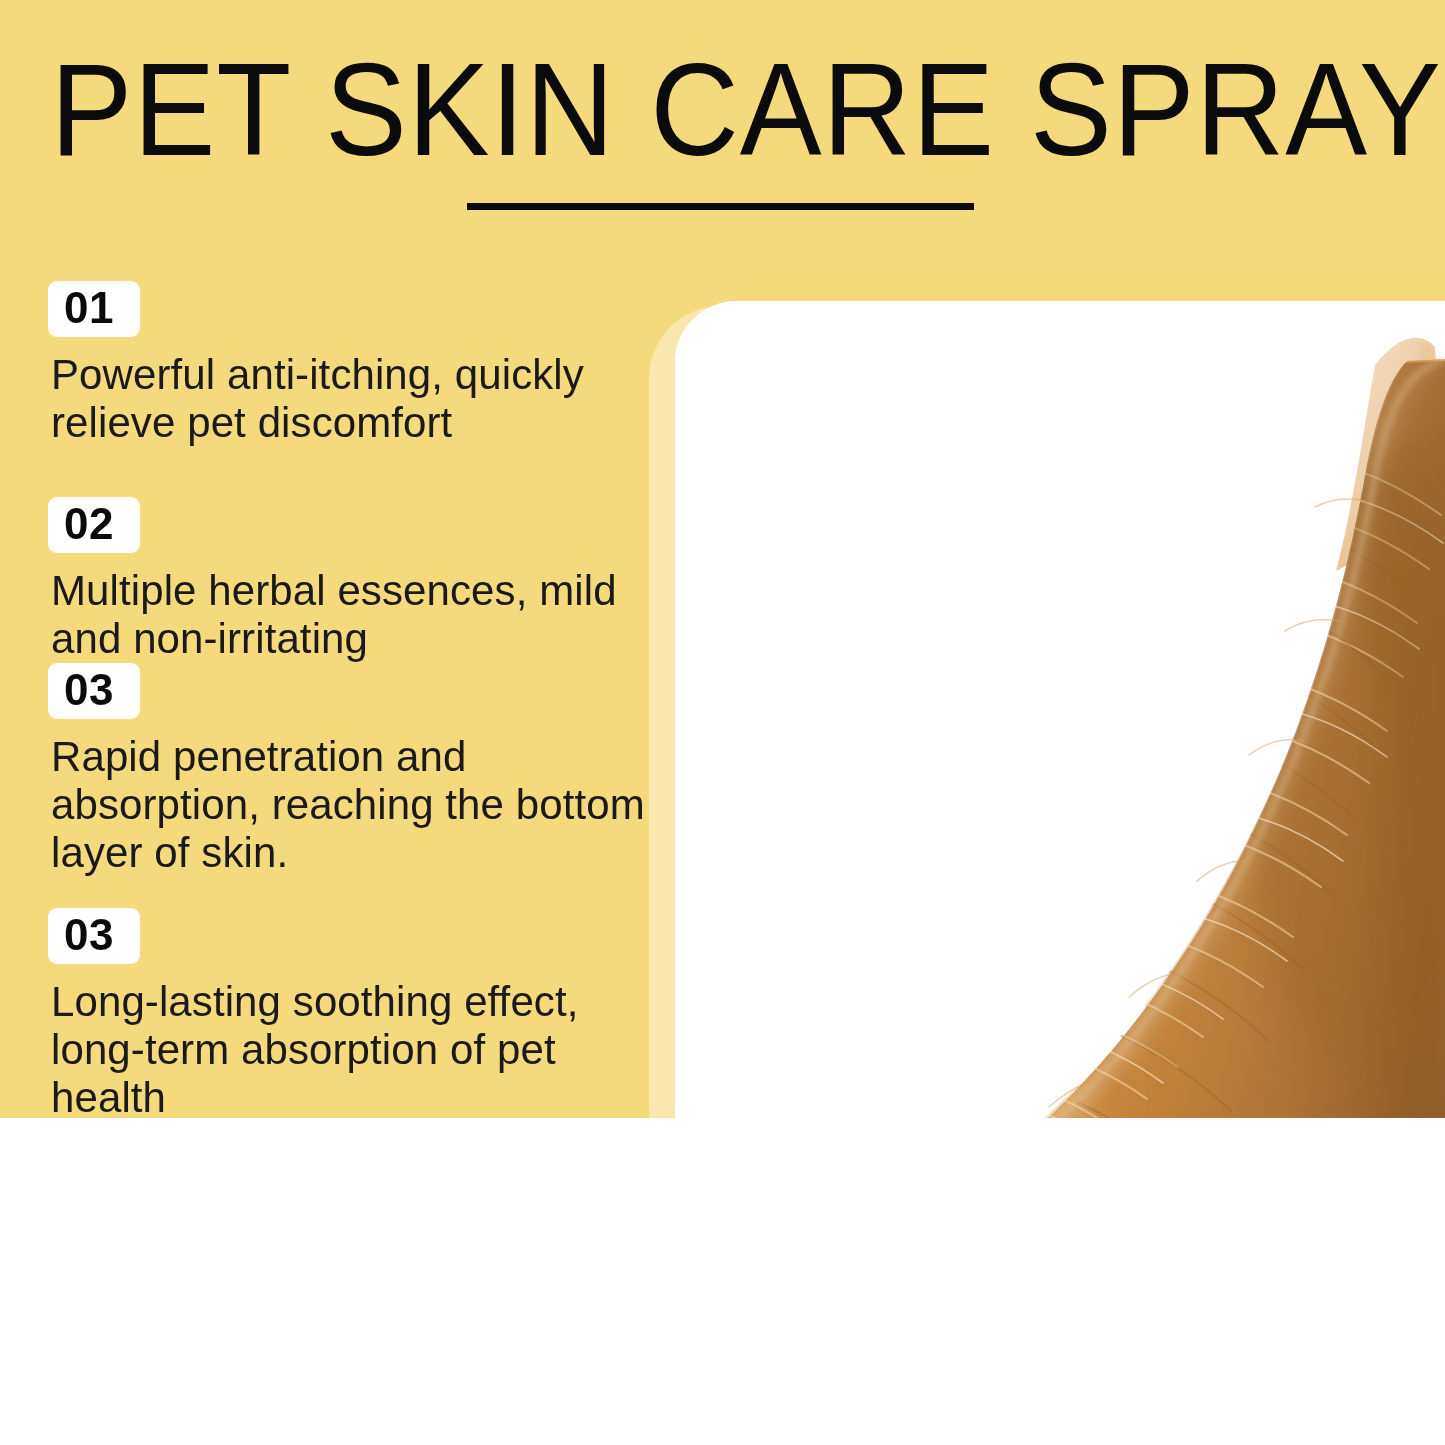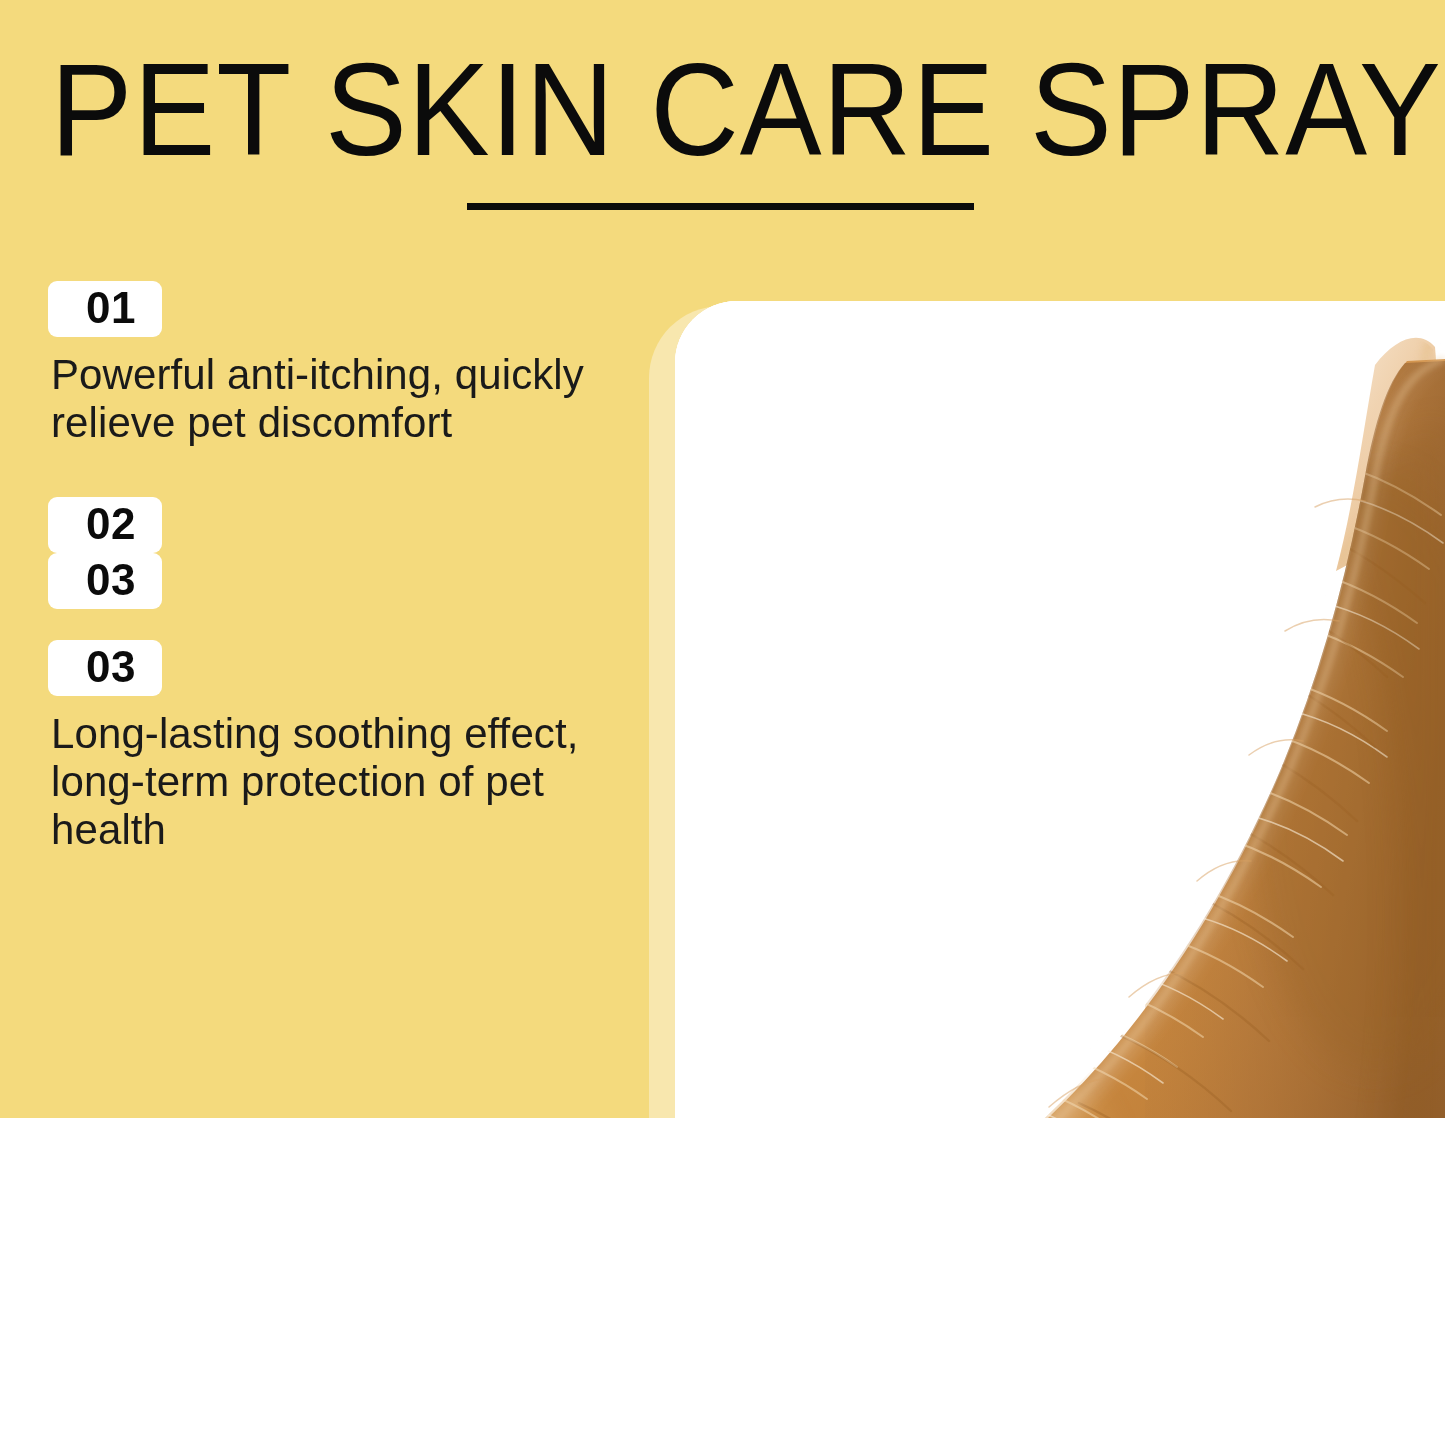--- a/index.html
+++ b/index.html
@@ -53,21 +53,21 @@
   }
 
   .feature {
     position: relative;
   }
 
   .badge {
     display: inline-block;
     background: #ffffff;
     border-radius: 9px;
-    padding: 5px 26px 7px 38px;
+    padding: 5px 26px 7px 16px;
     font-size: 44px;
     font-weight: 700;
     line-height: 1.0;
     color: #0b0b0b;
     letter-spacing: 0.5px;
   }
 
   .feature-text {
     margin: 14px 0 0 3px;
     font-size: 42px;
@@ -129,29 +129,31 @@
 
   <div class="features">
 
     <div class="feature f1">
       <span class="badge">01</span>
       <p class="feature-text">Powerful anti-itching, quickly relieve pet discomfort</p>
     </div>
 
     <div class="feature f2">
       <span class="badge">02</span>
+      <p class="feature-text">Multiple herbal essences, mild and non-irritating</p>
     </div>
 
     <div class="feature f3">
       <span class="badge">03</span>
+      <p class="feature-text">Rapid penetration and absorption, reaching the bottom layer of skin.</p>
     </div>
 
     <div class="feature f4">
       <span class="badge">03</span>
-      <p class="feature-text">Long-lasting soothing effect, long-term protection of pet health</p>
+      <p class="feature-text">Long-lasting soothing effect, long-term absorption of pet health</p>
     </div>
 
   </div>
 
   <div class="panel-backing"></div>
 
   <div class="panel">
     <div class="photo">
       <svg viewBox="0 0 770 1081" preserveAspectRatio="xMidYMid slice">
         <defs>

